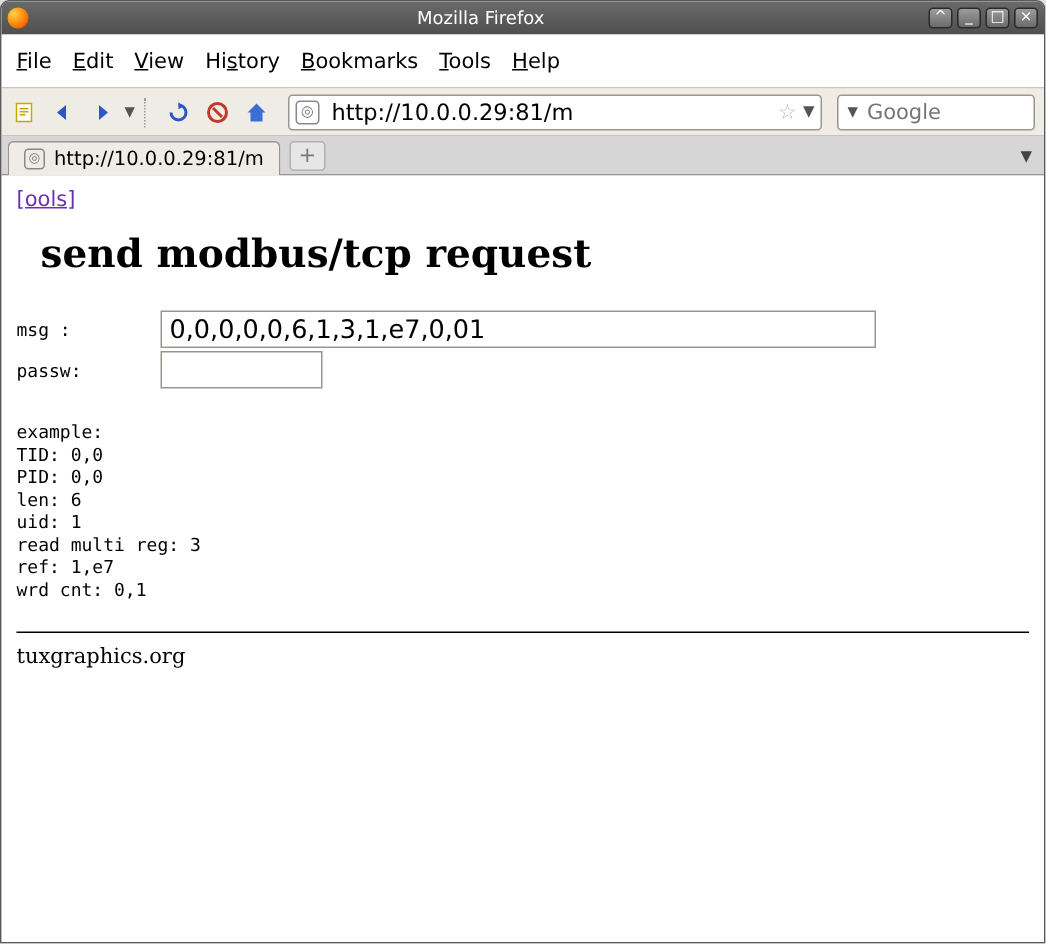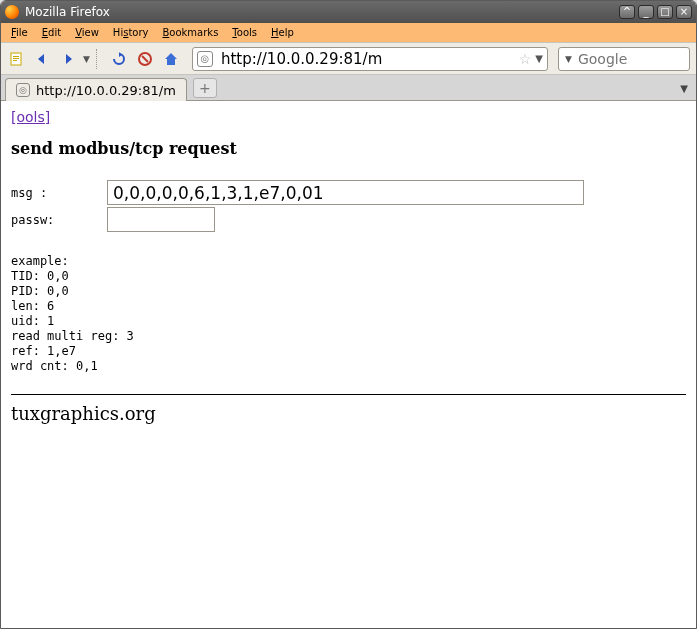--- a/index.html
+++ b/index.html
@@ -1,22 +1,22 @@
 <!DOCTYPE html>
 <html><head>
 <meta charset="utf-8">
 <style>
   * { box-sizing: border-box; }
   html, body { margin: 0; padding: 0; font-family: "DejaVu Sans", "Bitstream Vera Sans", sans-serif; font-size: 13px; color: #000; background: #e0e0e0; }
   .window { width: 697px; height: 629px; background: #efece6; border: 1px solid #5a5a5a; border-radius: 6px 6px 0 0; overflow: hidden; display: flex; flex-direction: column; }
   .titlebar { height: 22px; background: linear-gradient(#6a6a6a, #4f4f4f); color: #fff; display: flex; align-items: center; padding: 0 4px; font-size: 12px; }
   .titlebar .ff-icon { width: 14px; height: 14px; border-radius: 50%; background: radial-gradient(circle at 30% 30%, #ffd24a, #ff7b00 60%, #d43b00); margin-right: 6px; }
-  .titlebar .title { flex: 1; }
+  .titlebar .title { flex: 1; text-align: center; }
   .titlebar .win-btn { width: 16px; height: 14px; margin-left: 3px; border: 1px solid #2b2b2b; border-radius: 3px; background: linear-gradient(#9c9c9c,#6b6b6b); color:#fff; font-size:10px; line-height:12px; text-align:center; cursor:pointer; }
-  .menubar { height: 20px; background: #fdba74; display:flex; align-items:center; padding: 0 10px; border-bottom:1px solid #c8c4bb; font-size:10px; }
+  .menubar { height: 36px; background: #ffffff; display:flex; align-items:center; padding: 0 10px; border-bottom:1px solid #c8c4bb; font-size:14px; }
   .menubar .menu-item { margin-right: 14px; cursor:pointer; }
   .menubar .menu-item .ul { text-decoration: underline; }
   .toolbar { height: 32px; background:#efece6; display:flex; align-items:center; padding:0 6px 0 4px; border-bottom:1px solid #c8c4bb; gap:4px; }
   .tb-btn { width:22px; height:22px; display:flex; align-items:center; justify-content:center; border-radius:3px; cursor:pointer; }
   .tb-sep { width:6px; height:20px; border-left:1px dotted #999; margin:0 2px; }
   .urlbox { flex:1; height:24px; background:#fff; border:1px solid #9a968c; border-radius:3px; display:flex; align-items:center; padding:0 4px; margin:0 6px; }
   .urlbox input { flex:1; border:0; outline:0; font-size:15px; font-family:inherit; background:transparent; }
   .urlbox .fav { width:16px; height:16px; border:1px solid #888; border-radius:3px; margin-right:6px; display:flex; align-items:center; justify-content:center; font-size:10px; color:#777; }
   .urlbox .star { color:#bbb; font-size:14px; margin-left:4px; }
   .urlbox .drop { color:#555; font-size:10px; margin-left:4px; }
@@ -24,30 +24,30 @@
   .searchbox .gico { width:14px; height:14px; margin-right:2px; }
   .searchbox .drop { color:#555; font-size:9px; margin-right:4px; }
   .searchbox input { flex:1; border:0; outline:0; font-size:14px; font-family:inherit; color:#888; background:transparent; }
   .tabbar { height:26px; background:#d6d6d6; border-bottom:1px solid #9a968c; display:flex; align-items:flex-end; padding:0 4px; position:relative; }
   .tab { height:23px; background:#efece6; border:1px solid #9a968c; border-bottom:none; border-radius:4px 4px 0 0; display:flex; align-items:center; padding:0 10px; font-size:13px; margin-right:2px; margin-bottom:-1px; }
   .tab .fav { width:14px; height:14px; border:1px solid #888; border-radius:3px; margin-right:6px; display:flex; align-items:center; justify-content:center; font-size:9px; color:#777; }
   .newtab { width:24px; height:20px; background:#e6e6e6; border:1px solid #b0b0b0; border-radius:3px; display:flex; align-items:center; justify-content:center; font-size:14px; color:#777; margin-left:4px; margin-bottom:2px; cursor:pointer; }
   .tabbar .drop-end { position:absolute; right:8px; bottom:6px; color:#444; font-size:10px; cursor:pointer; }
   .content { flex:1; background:#fff; overflow:auto; padding:8px 10px 10px 10px; position:relative; }
   .content a.home { color:#6a2fb3; text-decoration:underline; font-size:14px; }
-  .content h1 { font-family:"DejaVu Serif","Bitstream Vera Serif",serif; font-weight:bold; font-size:16px; margin:14px 0 22px 0; }
+  .content h1 { font-family:"DejaVu Serif","Bitstream Vera Serif",serif; font-weight:bold; font-size:26px; margin:14px 0 22px 16px; }
   .form-row { display:flex; align-items:center; margin-bottom:2px;gap:40px; }
   .form-row label { font-family:"DejaVu Sans Mono",monospace; font-size:12px; width:56px; }
   .form-row input[type=text], .form-row input[type=password] { border:1px solid #9a968c; background:#fff; height:25px; padding:0 5px; font-size:17px; font-family:"DejaVu Sans", sans-serif; }
   .msg-input { width:477px; }
   .passw-input { width:108px; }
   .send-btn { margin-top:6px; height:28px; padding:0 14px; font-size:16px; background:linear-gradient(#f6f4ef,#e3dfd6); border:1px solid #8a867c; border-radius:4px; cursor:pointer; font-family:inherit; }
   pre.example { margin-top:22px; font-family:"DejaVu Sans Mono",monospace; font-size:12px; line-height:15px; }
   hr.sep { margin-top:20px; border:none; border-top:1px solid #000; }
-  .footer-text { font-family:"DejaVu Serif",serif; font-size:18px; margin-top:8px; }
+  .footer-text { font-family:"DejaVu Serif",serif; font-size:14px; margin-top:8px; }
   .statusbar { height:26px; background:#efece6; border-top:1px solid #c8c4bb; display:flex; align-items:center; padding:0 8px; font-size:15px; }
   .statusbar .resize { margin-left:auto; width:16px; height:16px; background:repeating-linear-gradient(135deg,#999 0 1px,transparent 1px 4px); }
   svg { display:block; }
 </style>
 </head>
 <body>
 
 <div class="window">
 
   <div class="titlebar">

